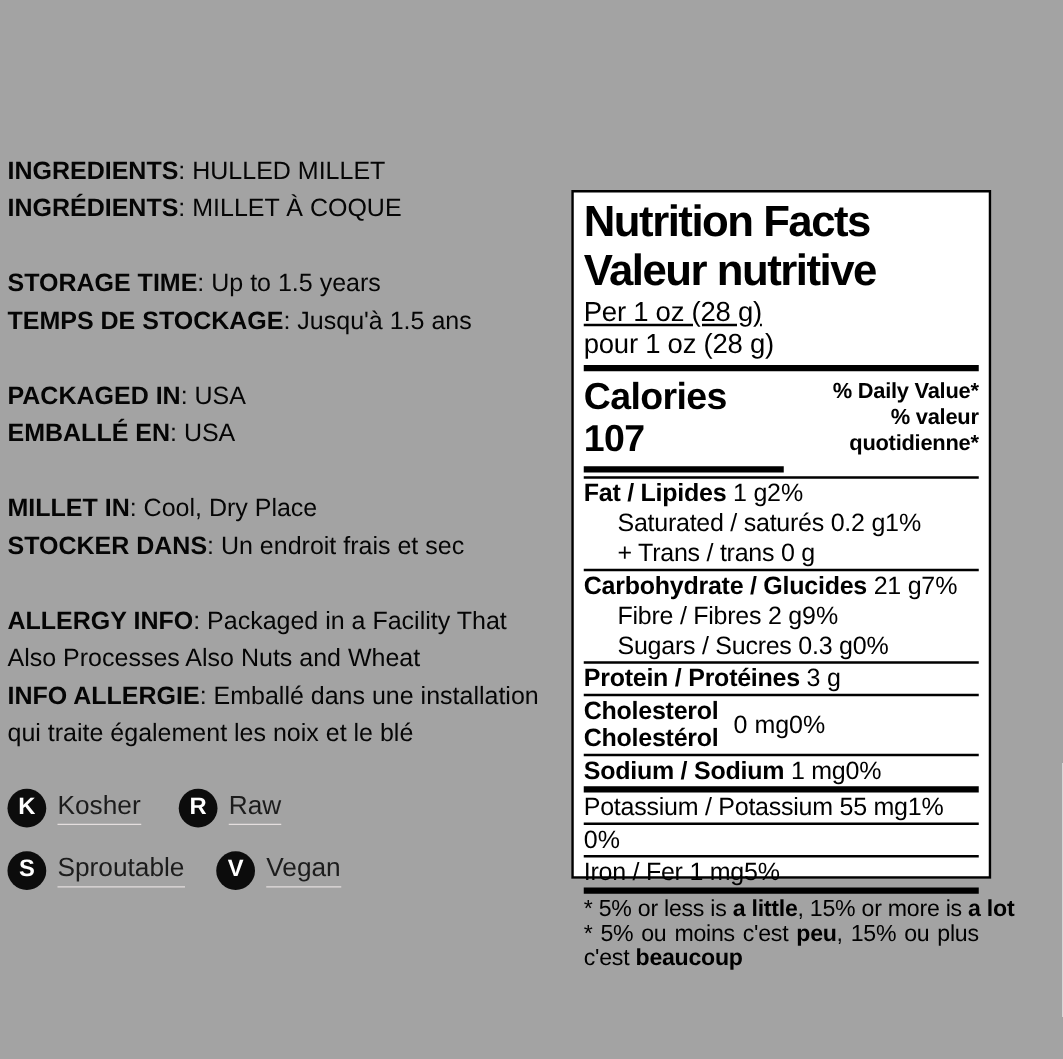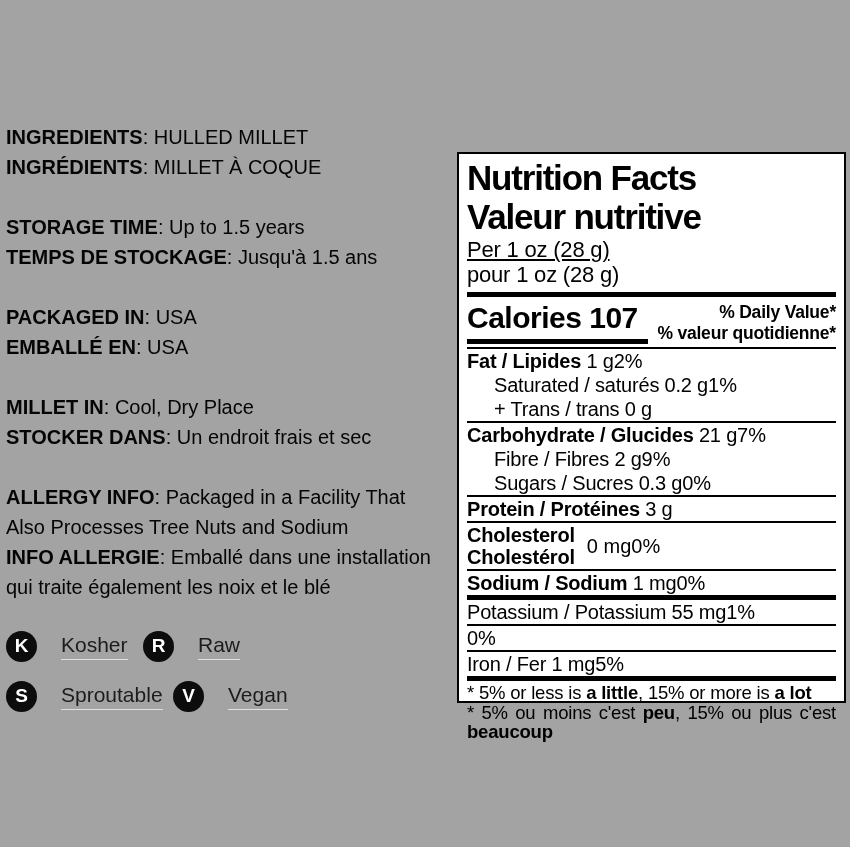--- a/index.html
+++ b/index.html
@@ -29,28 +29,28 @@
   .badge-item { display:flex; align-items:center; }
   .badge-item.first-k { min-width:137px; }
   .badge-item.first-s { min-width:167px; }
   .badge-circle {
     width:31px; height:31px; border-radius:50%;
     background:#0c0c0c; color:#fff;
     display:flex; align-items:center; justify-content:center;
     font-weight:bold; font-size:19px;
   }
   .badge-label {
-    margin-left:24px; font-size:21px; color:#1c1c1c;
+    margin-left:9px; font-size:21px; color:#1c1c1c;
     padding-bottom:2px; border-bottom:1px solid #e4dede;
   }
 
   
   .nfl {
     position:absolute; left:457px; top:152px;
-    width:389px; height:551px;
+    width:336px; height:551px;
     border:2px solid #000;
     background:#fff;
     padding:2px 8px 0 8px;
   }
   .nfl-title { font-size:35px; line-height:34px; font-weight:bold; letter-spacing:-1.2px; margin-top:5px; }
   .nfl-serving { font-size:22px; line-height:25px; letter-spacing:-0.2px; }
   .nfl-serving.first { margin-top:3px;text-decoration:underline; }
   .bar5 { height:5px; background:#000; margin-top:5px; }
 
   .cal-row { display:flex; justify-content:space-between; margin-top:4px; }
@@ -106,21 +106,21 @@
       <div class="info-line"><span class="lbl">EMBALLÉ EN</span><span>: USA</span></div>
     </div>
 
     <div class="info-group">
       <div class="info-line"><span class="lbl">MILLET IN</span><span>: Cool, Dry Place</span></div>
       <div class="info-line"><span class="lbl">STOCKER DANS</span><span>: Un endroit frais et sec</span></div>
     </div>
 
     <div class="info-group">
       <div class="info-line"><span class="lbl">ALLERGY INFO</span><span>: Packaged in a Facility That</span></div>
-      <div class="info-line"><span>Also Processes Tree Nuts and Sodium</span></div>
+      <div class="info-line"><span>Also Processes Also Nuts and Wheat</span></div>
       <div class="info-line"><span class="lbl">INFO ALLERGIE</span><span>: Emballé dans une installation</span></div>
       <div class="info-line"><span>qui traite également les noix et le blé</span></div>
     </div>
   </div>
 
   <div class="badges">
     <div class="badge-row">
       <div class="badge-item first-k">
         <span class="badge-circle">K</span>
         <span class="badge-label">Kosher</span>

